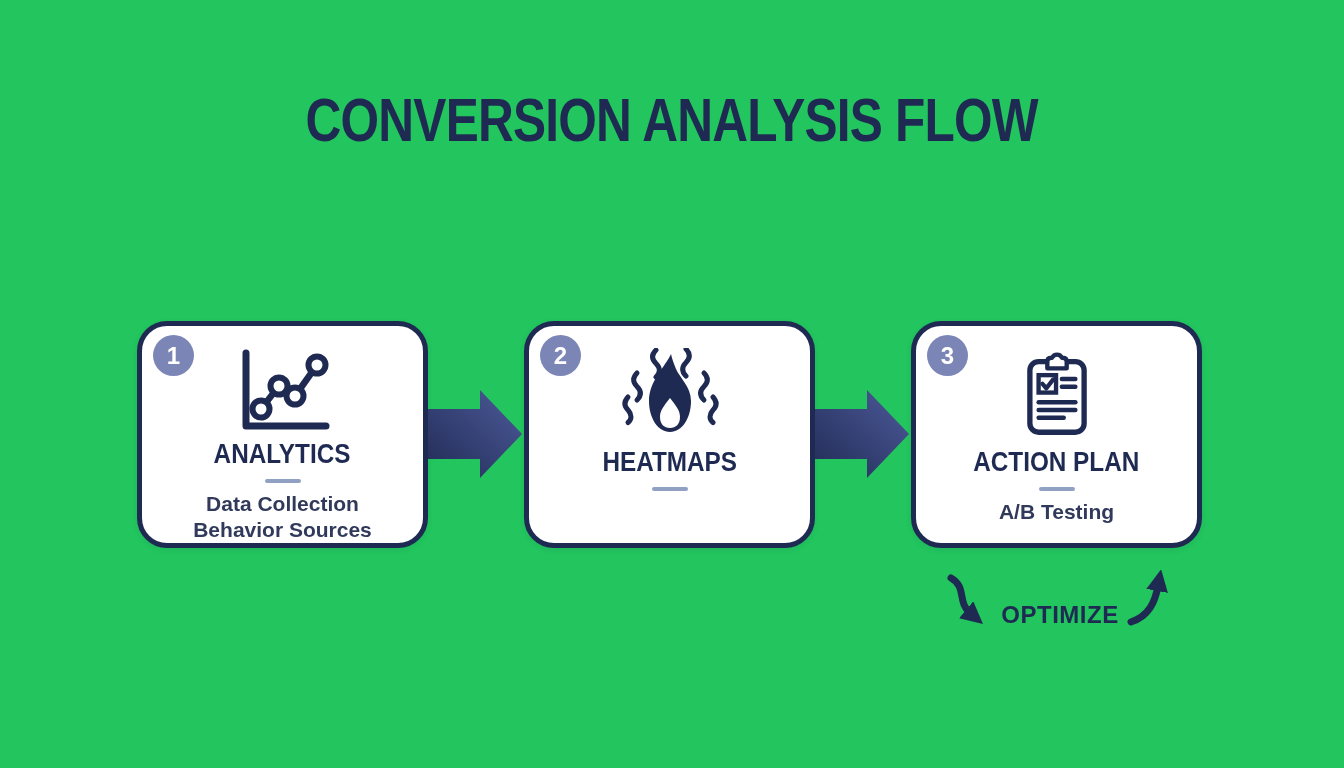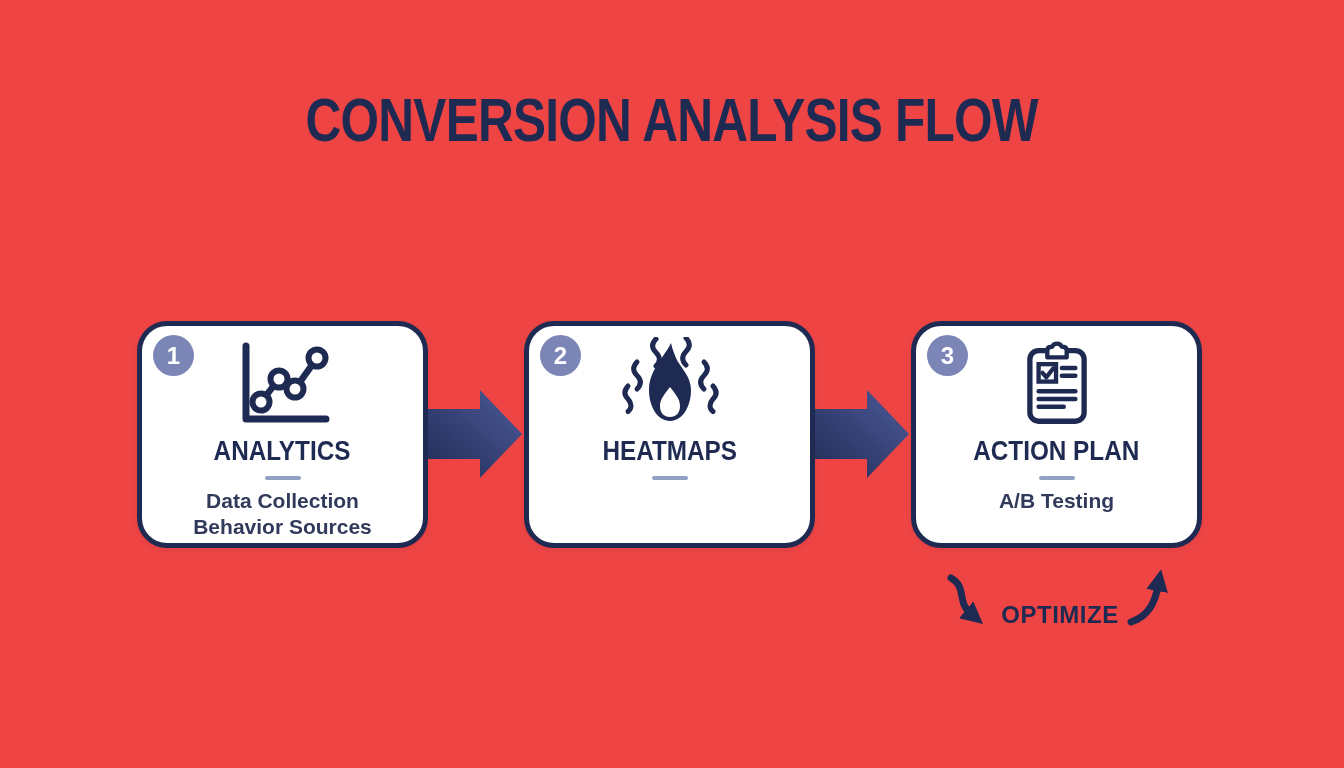--- a/index.html
+++ b/index.html
@@ -3,21 +3,21 @@
 <meta charset="utf-8">
 <style>
   * { margin: 0; padding: 0; box-sizing: border-box; }
   html, body { background: #ffffff; }
   body { font-family: "Liberation Sans", "DejaVu Sans", sans-serif; }
 
   .canvas {
     position: relative;
     width: 1344px;
     height: 768px;
-    background: #ef4444;
+    background: #22c55e;
     overflow: hidden;
   }
 
   .page-title {
     position: absolute;
     top: 84px;
     left: 0;
     width: 100%;
     text-align: center;
     color: #1f2a52;
@@ -61,21 +61,21 @@
     align-items: center;
     justify-content: center;
   }
 
   .step-content {
     position: absolute;
     inset: 0;
     display: flex;
     flex-direction: column;
     align-items: center;
-    padding-top: 8px;
+    padding-top: 19px;
   }
   .icon-wrap {
     height: 99px;
     display: flex;
     align-items: center;
     justify-content: center;
   }
   .step-title {
     margin-top: 3px;
     color: #1f2a52;

